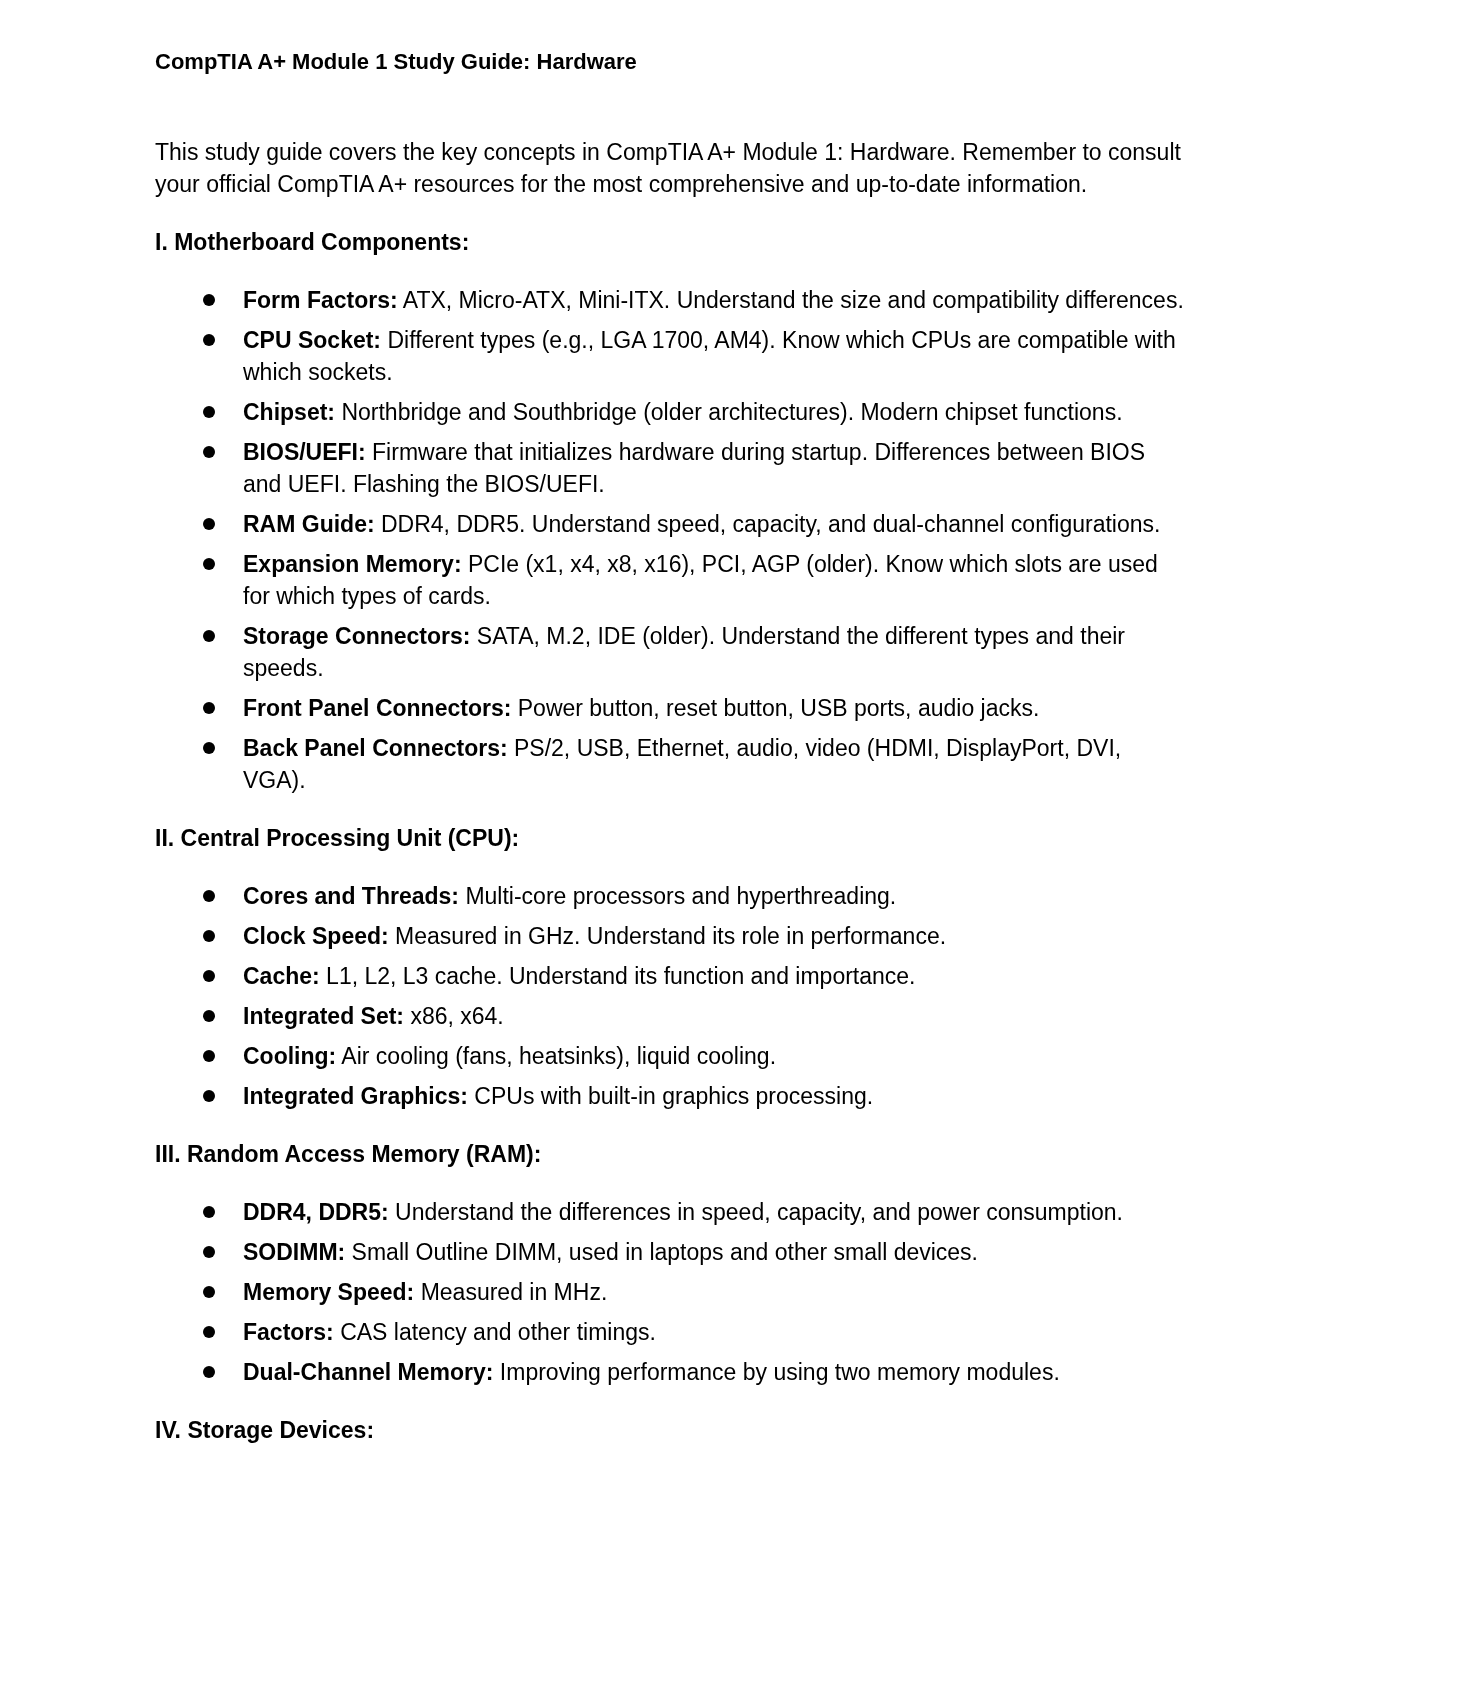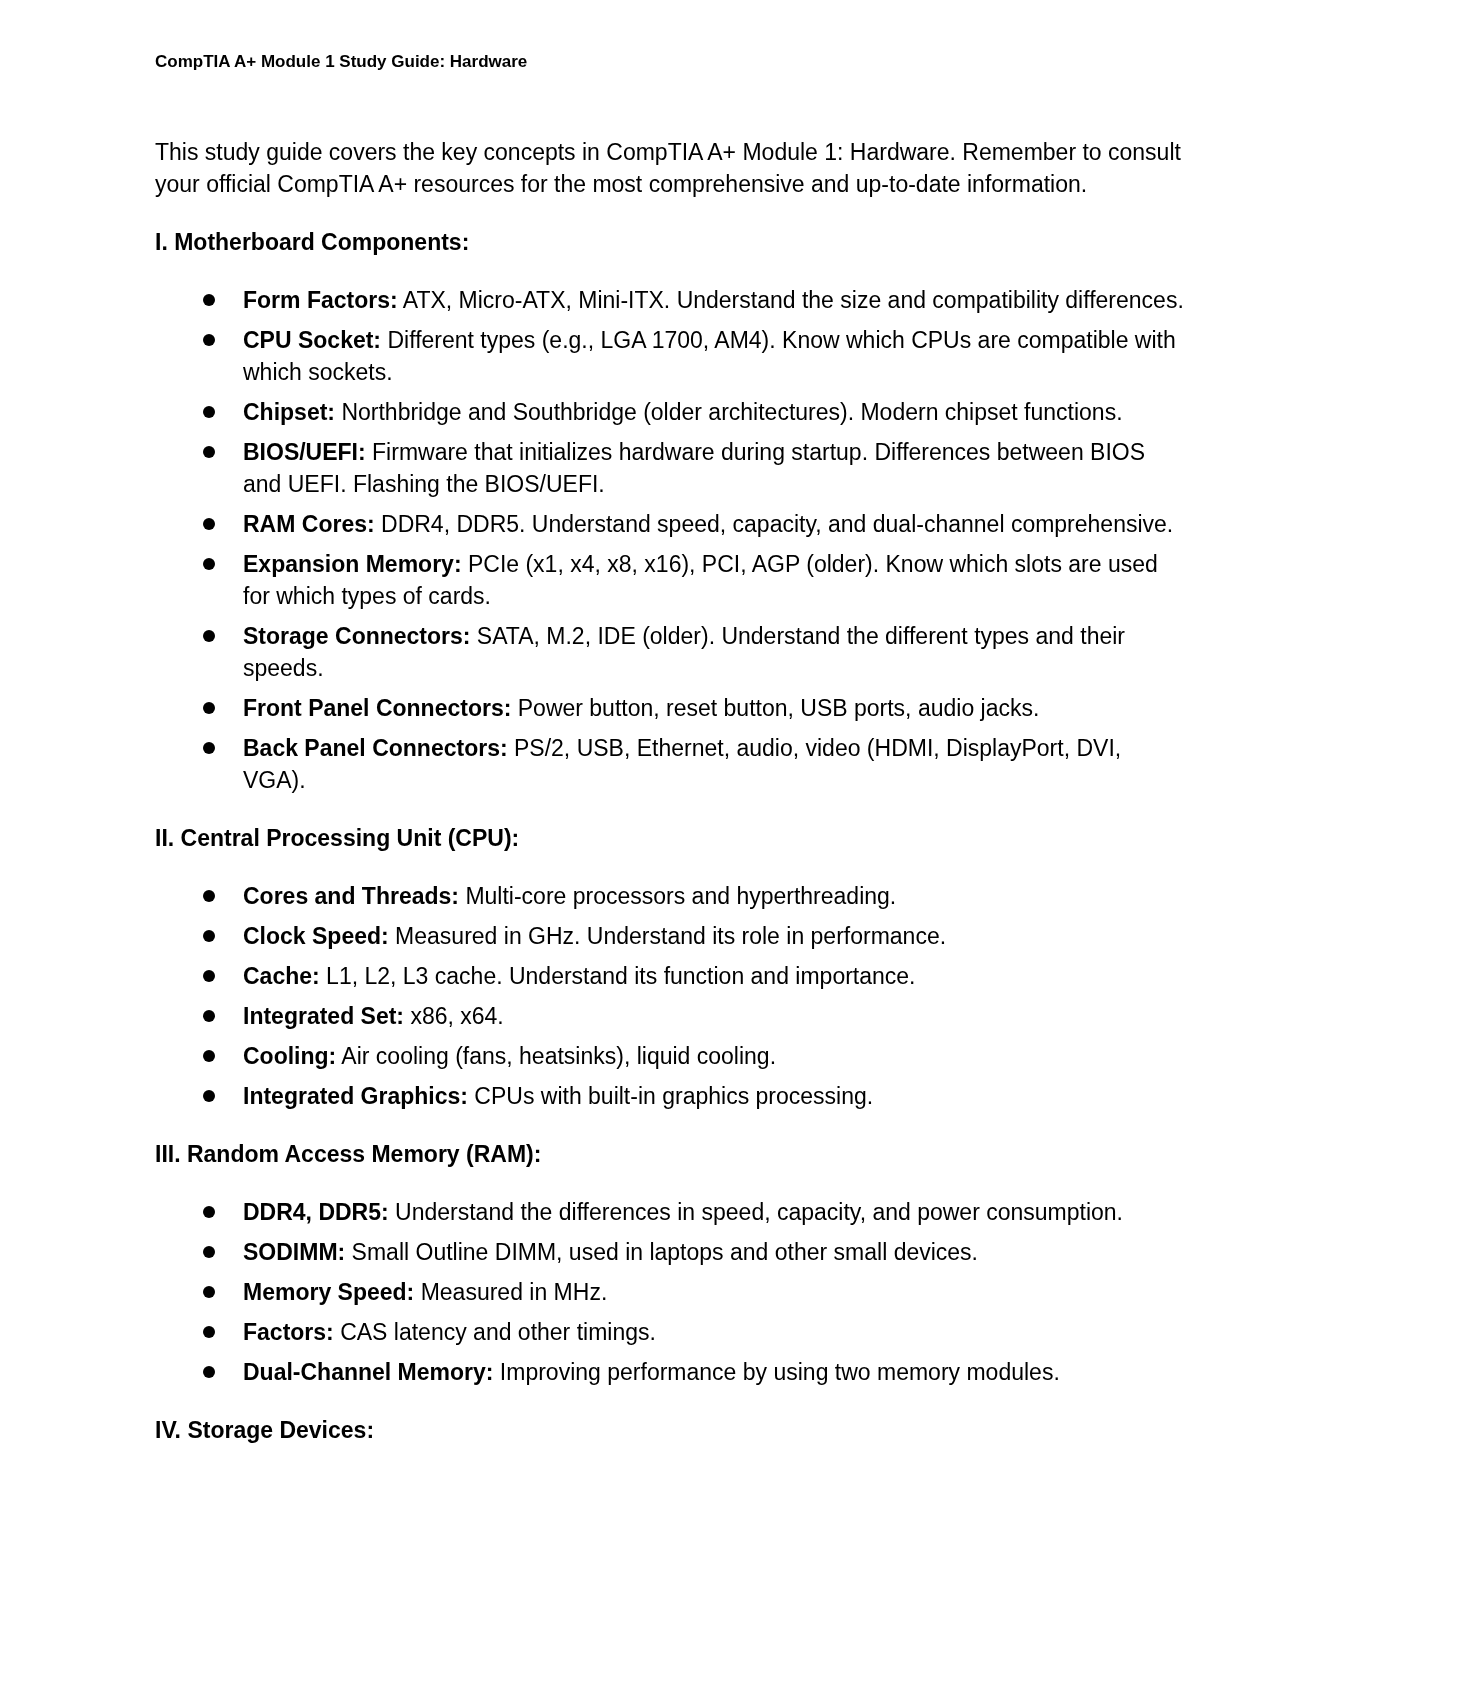--- a/index.html
+++ b/index.html
@@ -16,21 +16,21 @@
     }
     .page {
       position: relative;
       padding: 46px 0 0 155px;
       width: 1040px;
       font-size: 23px;
       line-height: 32px;
     }
     .doc-title {
       font-weight: bold;
-      font-size: 17px;
+      font-size: 22px;
       line-height: 32px;
       margin: 0;
     }
     .intro {
       margin: 58px 0 0 0;
     }
     .section-heading {
       font-weight: bold;
       margin: 26px 0 0 0;
     }
@@ -70,21 +70,21 @@
   <h1 class="doc-title">CompTIA A+ Module 1 Study Guide: Hardware</h1>
   <p class="intro">This study guide covers the key concepts in CompTIA A+ Module 1: Hardware. Remember to consult your official CompTIA A+ resources for the most comprehensive and up-to-date information.</p>
 
   <div>
     <p class="section-heading">I. Motherboard Components:</p>
     <ul class="items">
       <li><span class="bullet"></span><span class="term">Form Factors:</span><span> ATX, Micro-ATX, Mini-ITX. Understand the size and compatibility differences.</span></li>
       <li><span class="bullet"></span><span class="term">CPU Socket:</span><span> Different types (e.g., LGA 1700, AM4). Know which CPUs are compatible with which sockets.</span></li>
       <li><span class="bullet"></span><span class="term">Chipset:</span><span> Northbridge and Southbridge (older architectures). Modern chipset functions.</span></li>
       <li><span class="bullet"></span><span class="term">BIOS/UEFI:</span><span> Firmware that initializes hardware during startup. Differences between BIOS and UEFI. Flashing the BIOS/UEFI.</span></li>
-      <li><span class="bullet"></span><span class="term">RAM Cores:</span><span> DDR4, DDR5. Understand speed, capacity, and dual-channel comprehensive.</span></li>
+      <li><span class="bullet"></span><span class="term">RAM Guide:</span><span> DDR4, DDR5. Understand speed, capacity, and dual-channel configurations.</span></li>
       <li><span class="bullet"></span><span class="term">Expansion Memory:</span><span> PCIe (x1, x4, x8, x16), PCI, AGP (older). Know which slots are used for which types of cards.</span></li>
       <li><span class="bullet"></span><span class="term">Storage Connectors:</span><span> SATA, M.2, IDE (older). Understand the different types and their speeds.</span></li>
       <li><span class="bullet"></span><span class="term">Front Panel Connectors:</span><span> Power button, reset button, USB ports, audio jacks.</span></li>
       <li><span class="bullet"></span><span class="term">Back Panel Connectors:</span><span> PS/2, USB, Ethernet, audio, video (HDMI, DisplayPort, DVI, VGA).</span></li>
     </ul>
   </div>
 
   <div>
     <p class="section-heading">II. Central Processing Unit (CPU):</p>
     <ul class="items">

